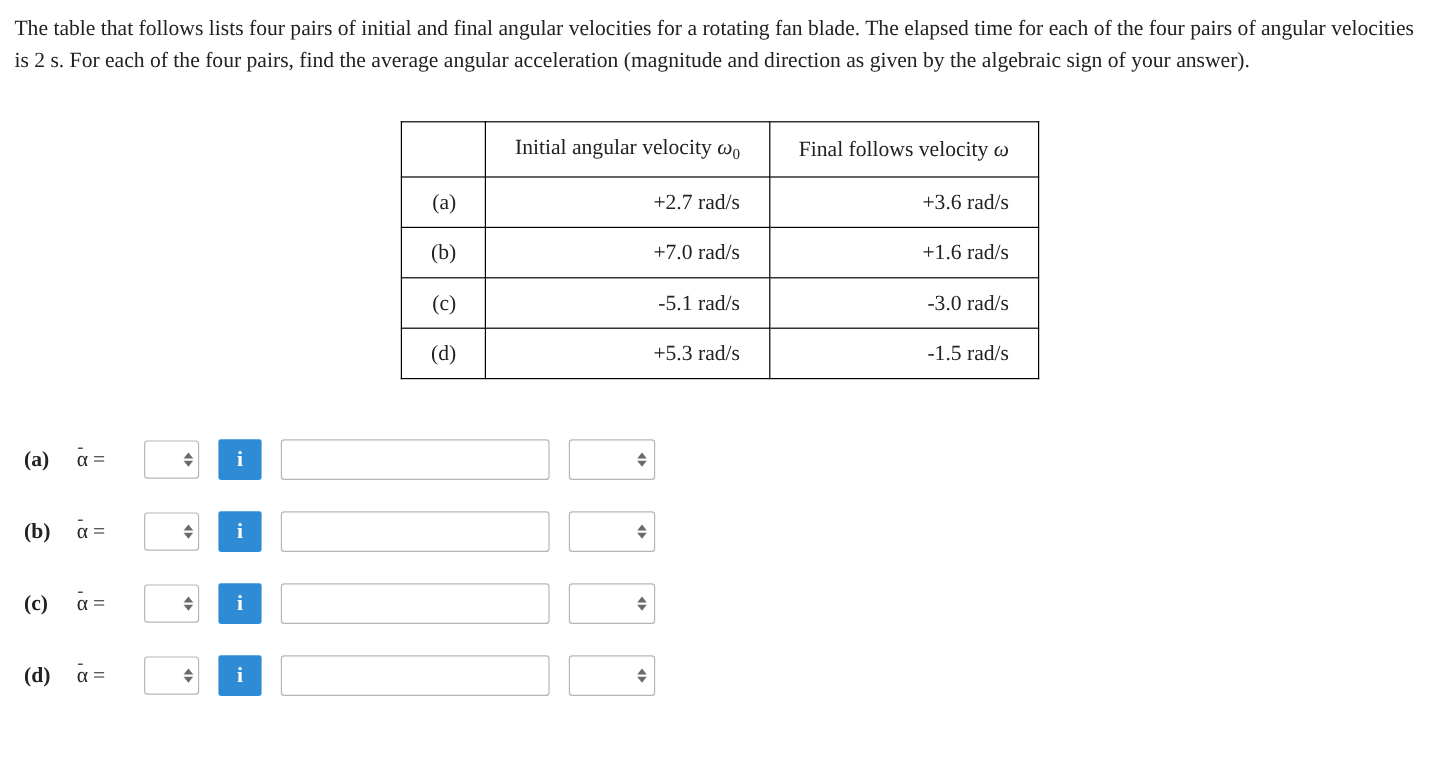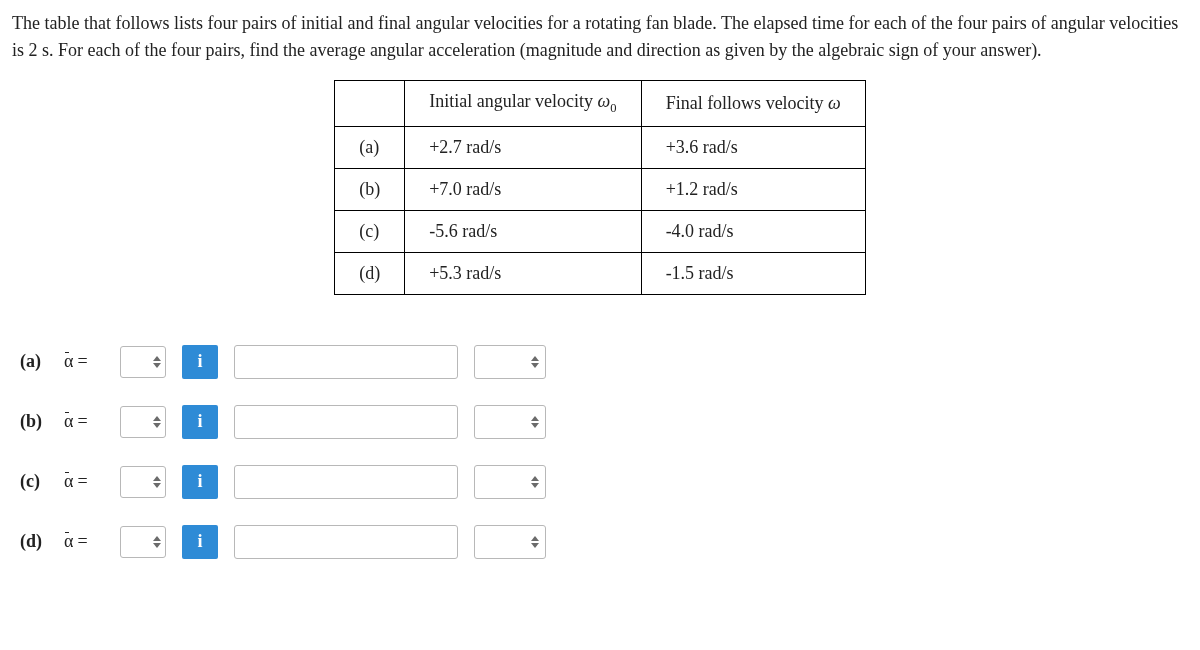--- a/index.html
+++ b/index.html
@@ -10,35 +10,35 @@
     body {
       font-family: Georgia, 'Times New Roman', serif;
       font-size: 18px;
       color: #222;
       background: #fff;
       padding: 10px 12px;
       width: 1200px;
     }
     .problem-text {
       line-height: 1.5;
-      margin-bottom: 16px;
+      margin-bottom: 37px;
     }
     .data-table-wrap {
       display: flex;
       justify-content: center;
       margin-bottom: 50px;
     }
     .data-table {
       border-collapse: collapse;
     }
     .data-table th,
     .data-table td {
       border: 1px solid #000;
       padding: 10px 24px;
-      text-align: left;
+      text-align: right;
       font-weight: normal;
     }
     .data-table th.corner {
       border: 1px solid #000;
       width: 50px;
     }
     .data-table td.rowlabel {
       width: 50px;
     }
     .data-table th {
@@ -163,26 +163,26 @@
     </thead>
     <tbody>
       <tr>
         <td class="rowlabel">(a)</td>
         <td>+2.7 rad/s</td>
         <td>+3.6 rad/s</td>
       </tr>
       <tr>
         <td class="rowlabel">(b)</td>
         <td>+7.0 rad/s</td>
-        <td>+1.2 rad/s</td>
+        <td>+1.6 rad/s</td>
       </tr>
       <tr>
         <td class="rowlabel">(c)</td>
-        <td>-5.6 rad/s</td>
-        <td>-4.0 rad/s</td>
+        <td>-5.1 rad/s</td>
+        <td>-3.0 rad/s</td>
       </tr>
       <tr>
         <td class="rowlabel">(d)</td>
         <td>+5.3 rad/s</td>
         <td>-1.5 rad/s</td>
       </tr>
     </tbody>
   </table>
 </div>
 

